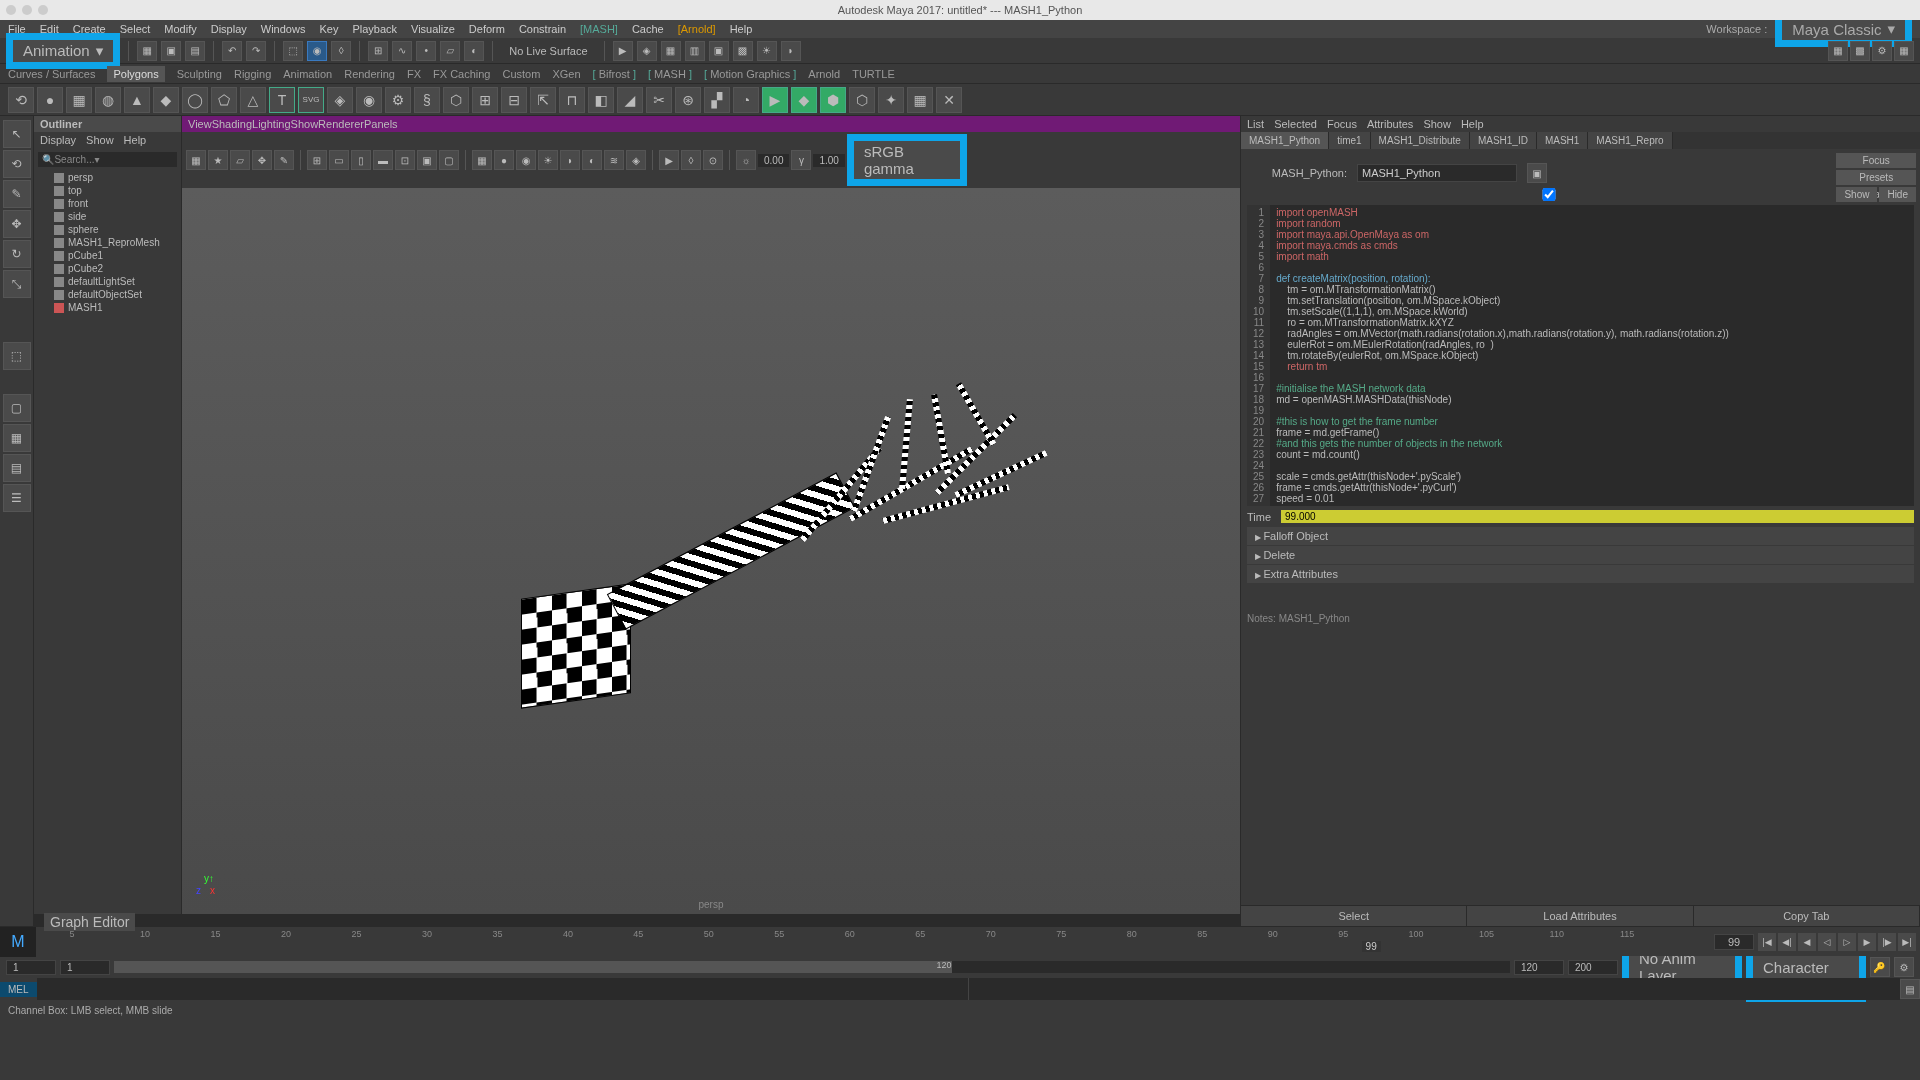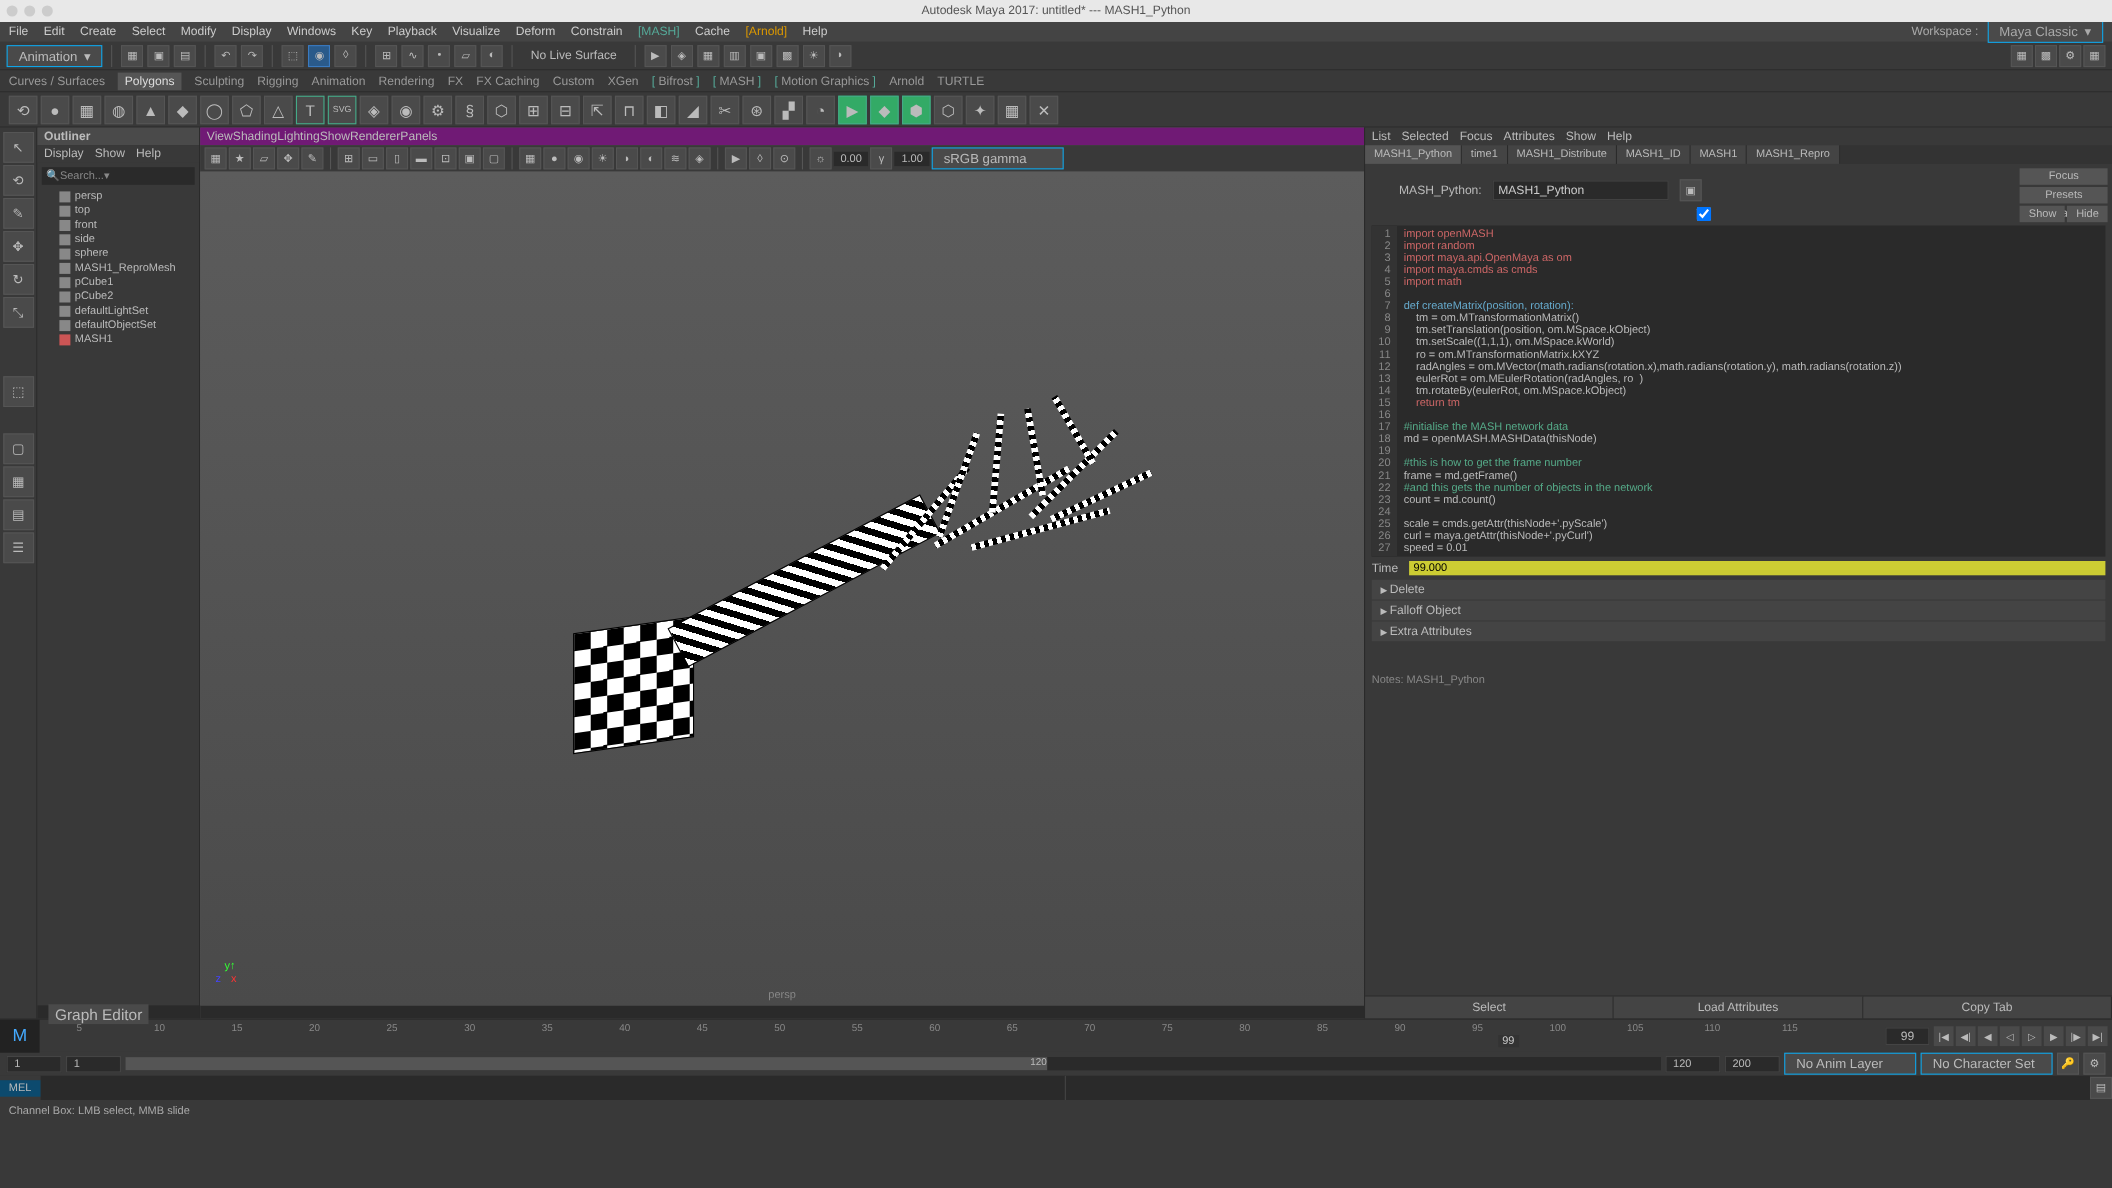--- a/index.html
+++ b/index.html
@@ -6,21 +6,21 @@
 body { background: #393939; color: #bbb; font-size: 11px; overflow: hidden; width: 1920px; height: 1080px; }
 .titlebar { background: #e8e8e8; height: 20px; display: flex; align-items: center; justify-content: center; color: #555; font-size: 11px; position: relative; }
 .titlebar-btns { position: absolute; left: 6px; display: flex; gap: 6px; }
 .tb-btn { width: 10px; height: 10px; border-radius: 50%; background: #ccc; }
 .menubar { background: #444; height: 18px; display: flex; align-items: center; padding: 0 8px; gap: 14px; font-size: 11px; }
 .menubar .m { color: #ccc; cursor: pointer; }
 .menubar .mg { color: #5a9; }
 .menubar .mo { color: #d90; }
 .workspace { margin-left: auto; color: #aaa; display: flex; align-items: center; gap: 8px; }
 .toolbar1 { background: #393939; height: 26px; display: flex; align-items: center; padding: 0 6px; gap: 4px; border-bottom: 1px solid #2a2a2a; }
-.dd { background: #4a4a4a; border: 1px solid #0ea5e9; padding: 2px 10px; display: flex; align-items: center; gap: 6px; font-size: 12px; }
+.dd { background: #4a4a4a; border: 7px solid #0ea5e9; padding: 2px 10px; display: flex; align-items: center; gap: 6px; font-size: 15px; }
 .tbtn { width: 20px; height: 20px; background: #4a4a4a; border: 1px solid #555; display: flex; align-items: center; justify-content: center; font-size: 10px; cursor: pointer; }
 .tbtn.on { background: #2a5a8a; border-color: #3a7ac0; }
 .sep { width: 1px; height: 20px; background: #555; margin: 0 4px; }
 .shelftabs { background: #393939; height: 20px; display: flex; align-items: center; padding: 0 8px; gap: 12px; font-size: 11px; border-bottom: 1px solid #2a2a2a; }
 .shelftabs span { color: #999; cursor: pointer; }
 .shelftabs .active { background: #555; padding: 2px 6px; color: #ddd; }
 .shelftabs .br { color: #5a9; }
 .shelf { background: #393939; height: 32px; display: flex; align-items: center; padding: 0 8px; gap: 3px; border-bottom: 1px solid #2a2a2a; }
 .sbtn { width: 26px; height: 26px; background: #4a4a4a; border: 1px solid #555; display: flex; align-items: center; justify-content: center; font-size: 14px; }
 .sbtn.gr { border-color: #4a8; }
@@ -419,30 +419,30 @@
 <span class=""></span>
 <span class="cm">#initialise the MASH network data</span>
 <span class="">md = openMASH.MASHData(thisNode)</span>
 <span class=""></span>
 <span class="cm">#this is how to get the frame number</span>
 <span class="">frame = md.getFrame()</span>
 <span class="cm">#and this gets the number of objects in the network</span>
 <span class="">count = md.count()</span>
 <span class=""></span>
 <span class="">scale = cmds.getAttr(thisNode+'.pyScale')</span>
-<span class="">curl = maya.getAttr(thisNode+'.pyCurl')</span>
+<span class="">frame = cmds.getAttr(thisNode+'.pyCurl')</span>
 <span class="">speed = 0.01</span>
 </div>
       </div>
       <div class="ae-row" style="justify-content:center">
         <span>Time</span>
         <input type="text" class="timeval" value="99.000" style="">
       </div>
+      <div class="collapsible">Falloff Object</div>
       <div class="collapsible">Delete</div>
-      <div class="collapsible">Falloff Object</div>
       <div class="collapsible">Extra Attributes</div>
       <div style="margin-top:30px;font-size:10px;color:#888">Notes:  MASH1_Python</div>
     </div>
     <div class="ae-foot">
       <div class="ae-fbtn">Select</div>
       <div class="ae-fbtn">Load Attributes</div>
       <div class="ae-fbtn">Copy Tab</div>
     </div>
   </div>
 </div>

